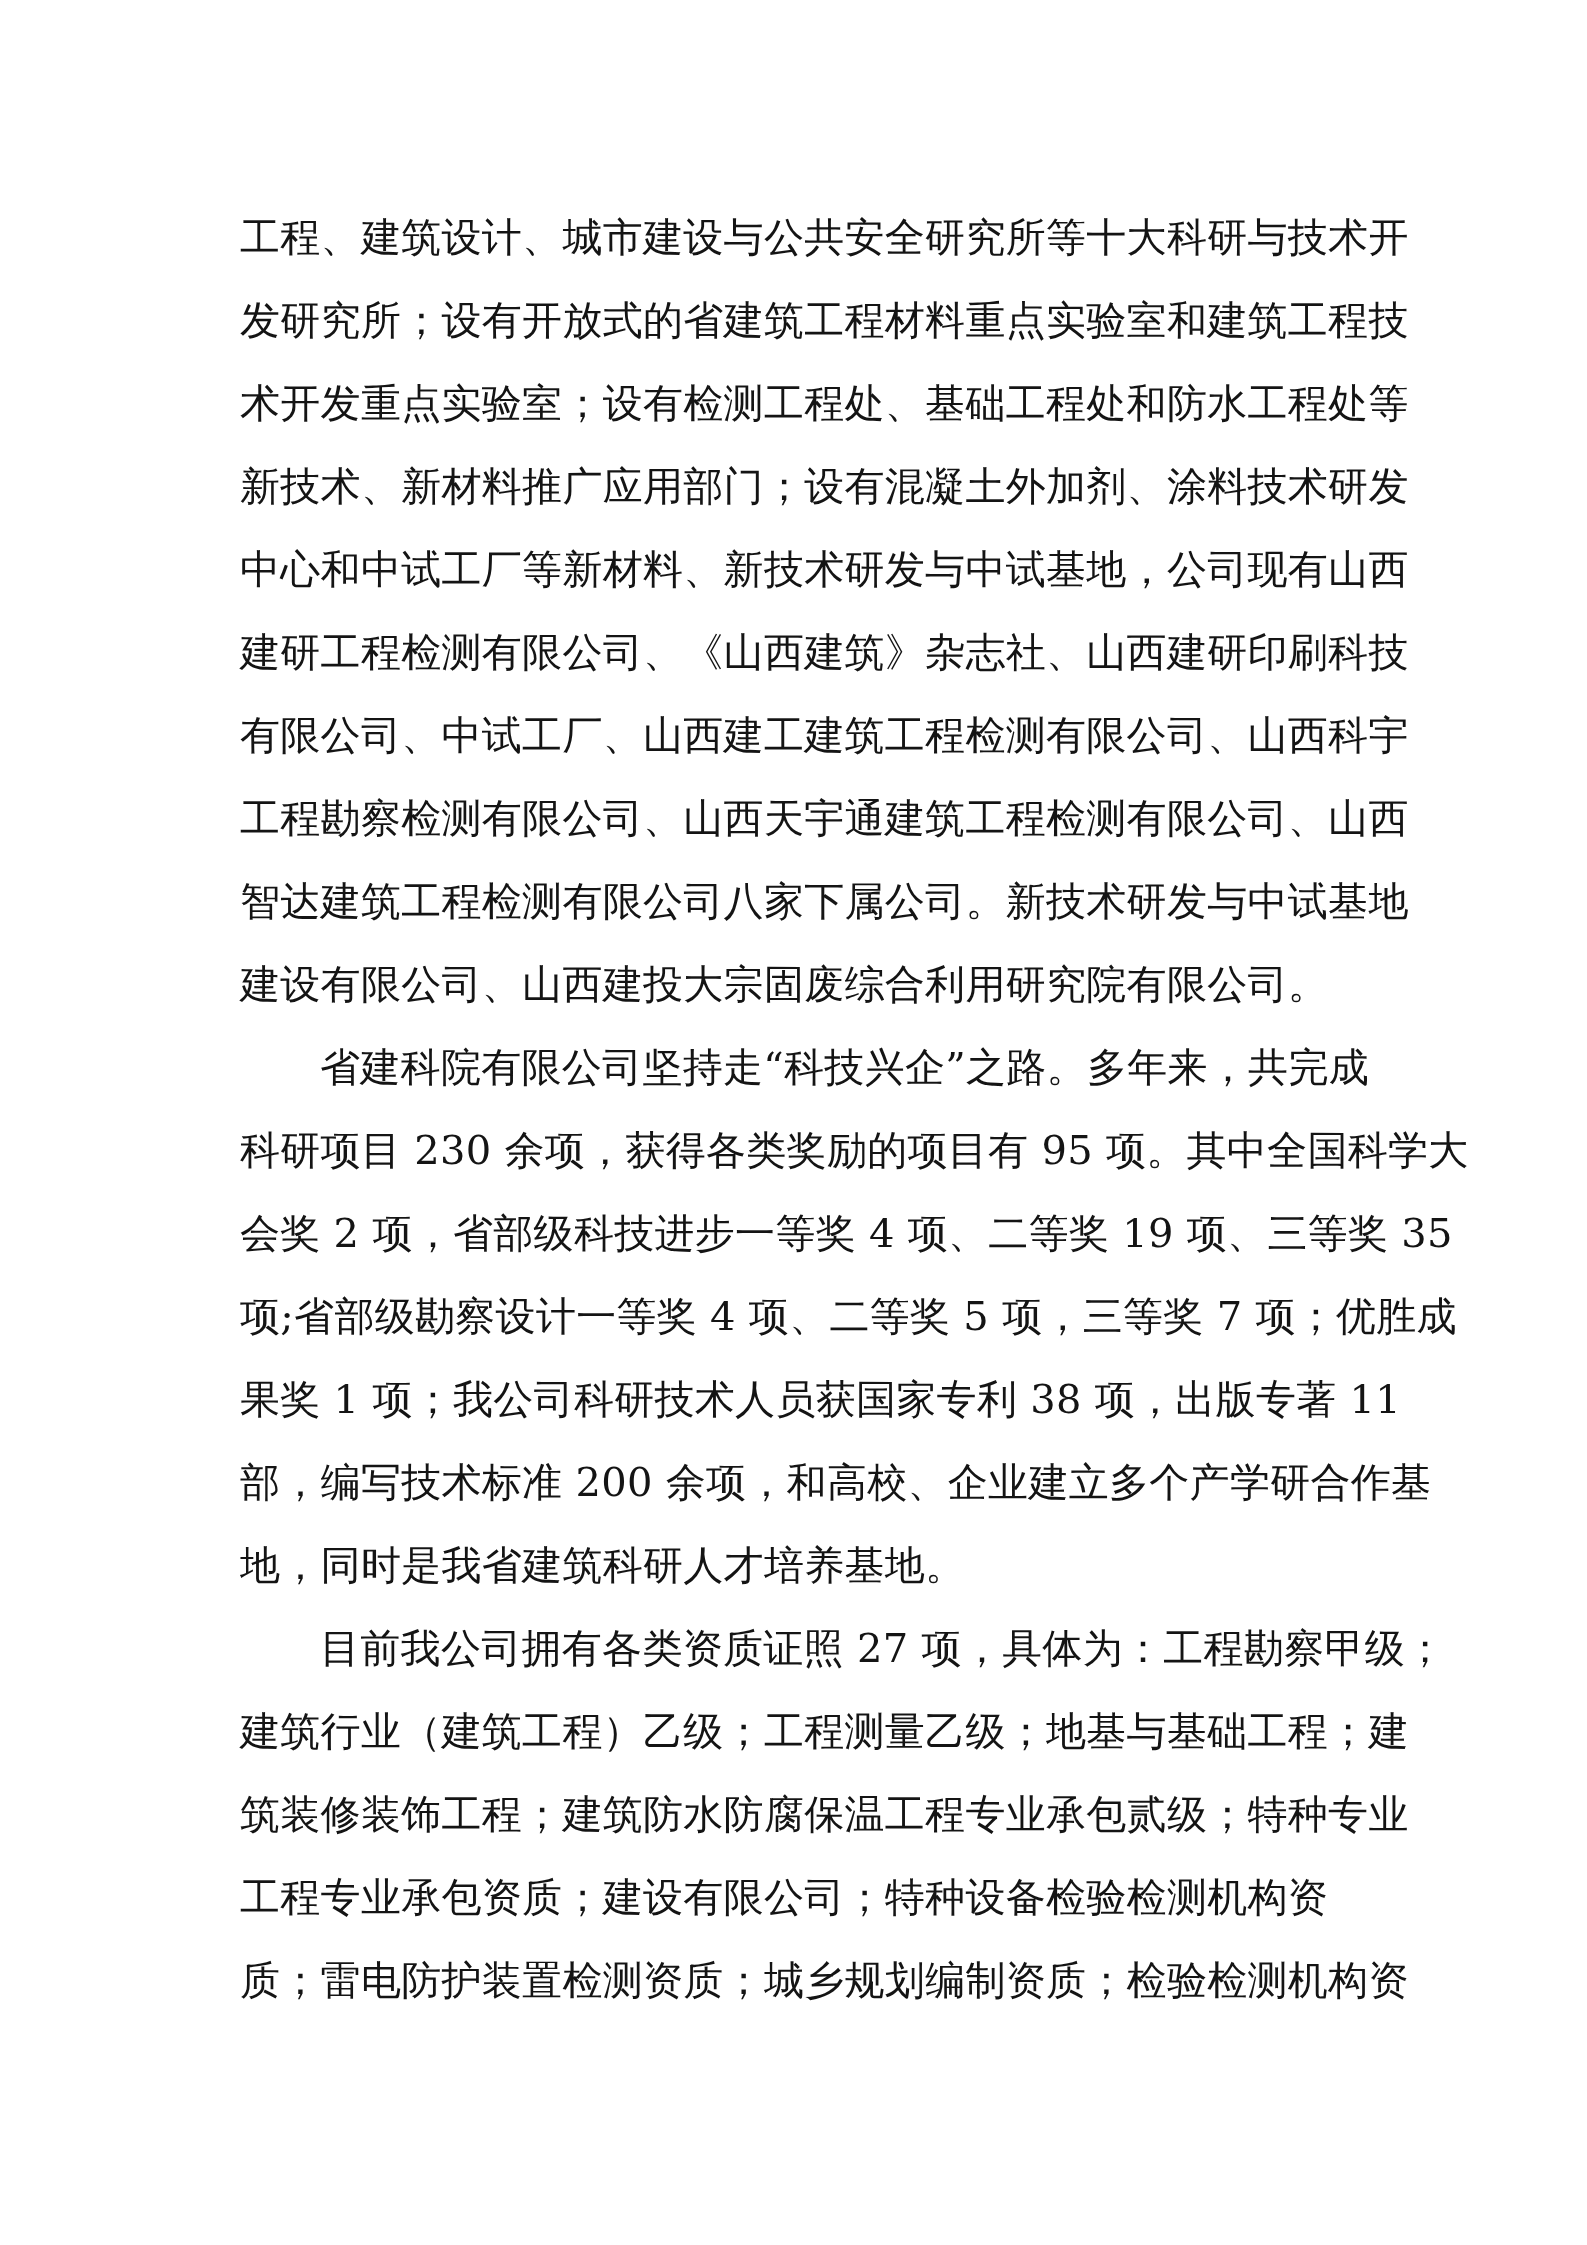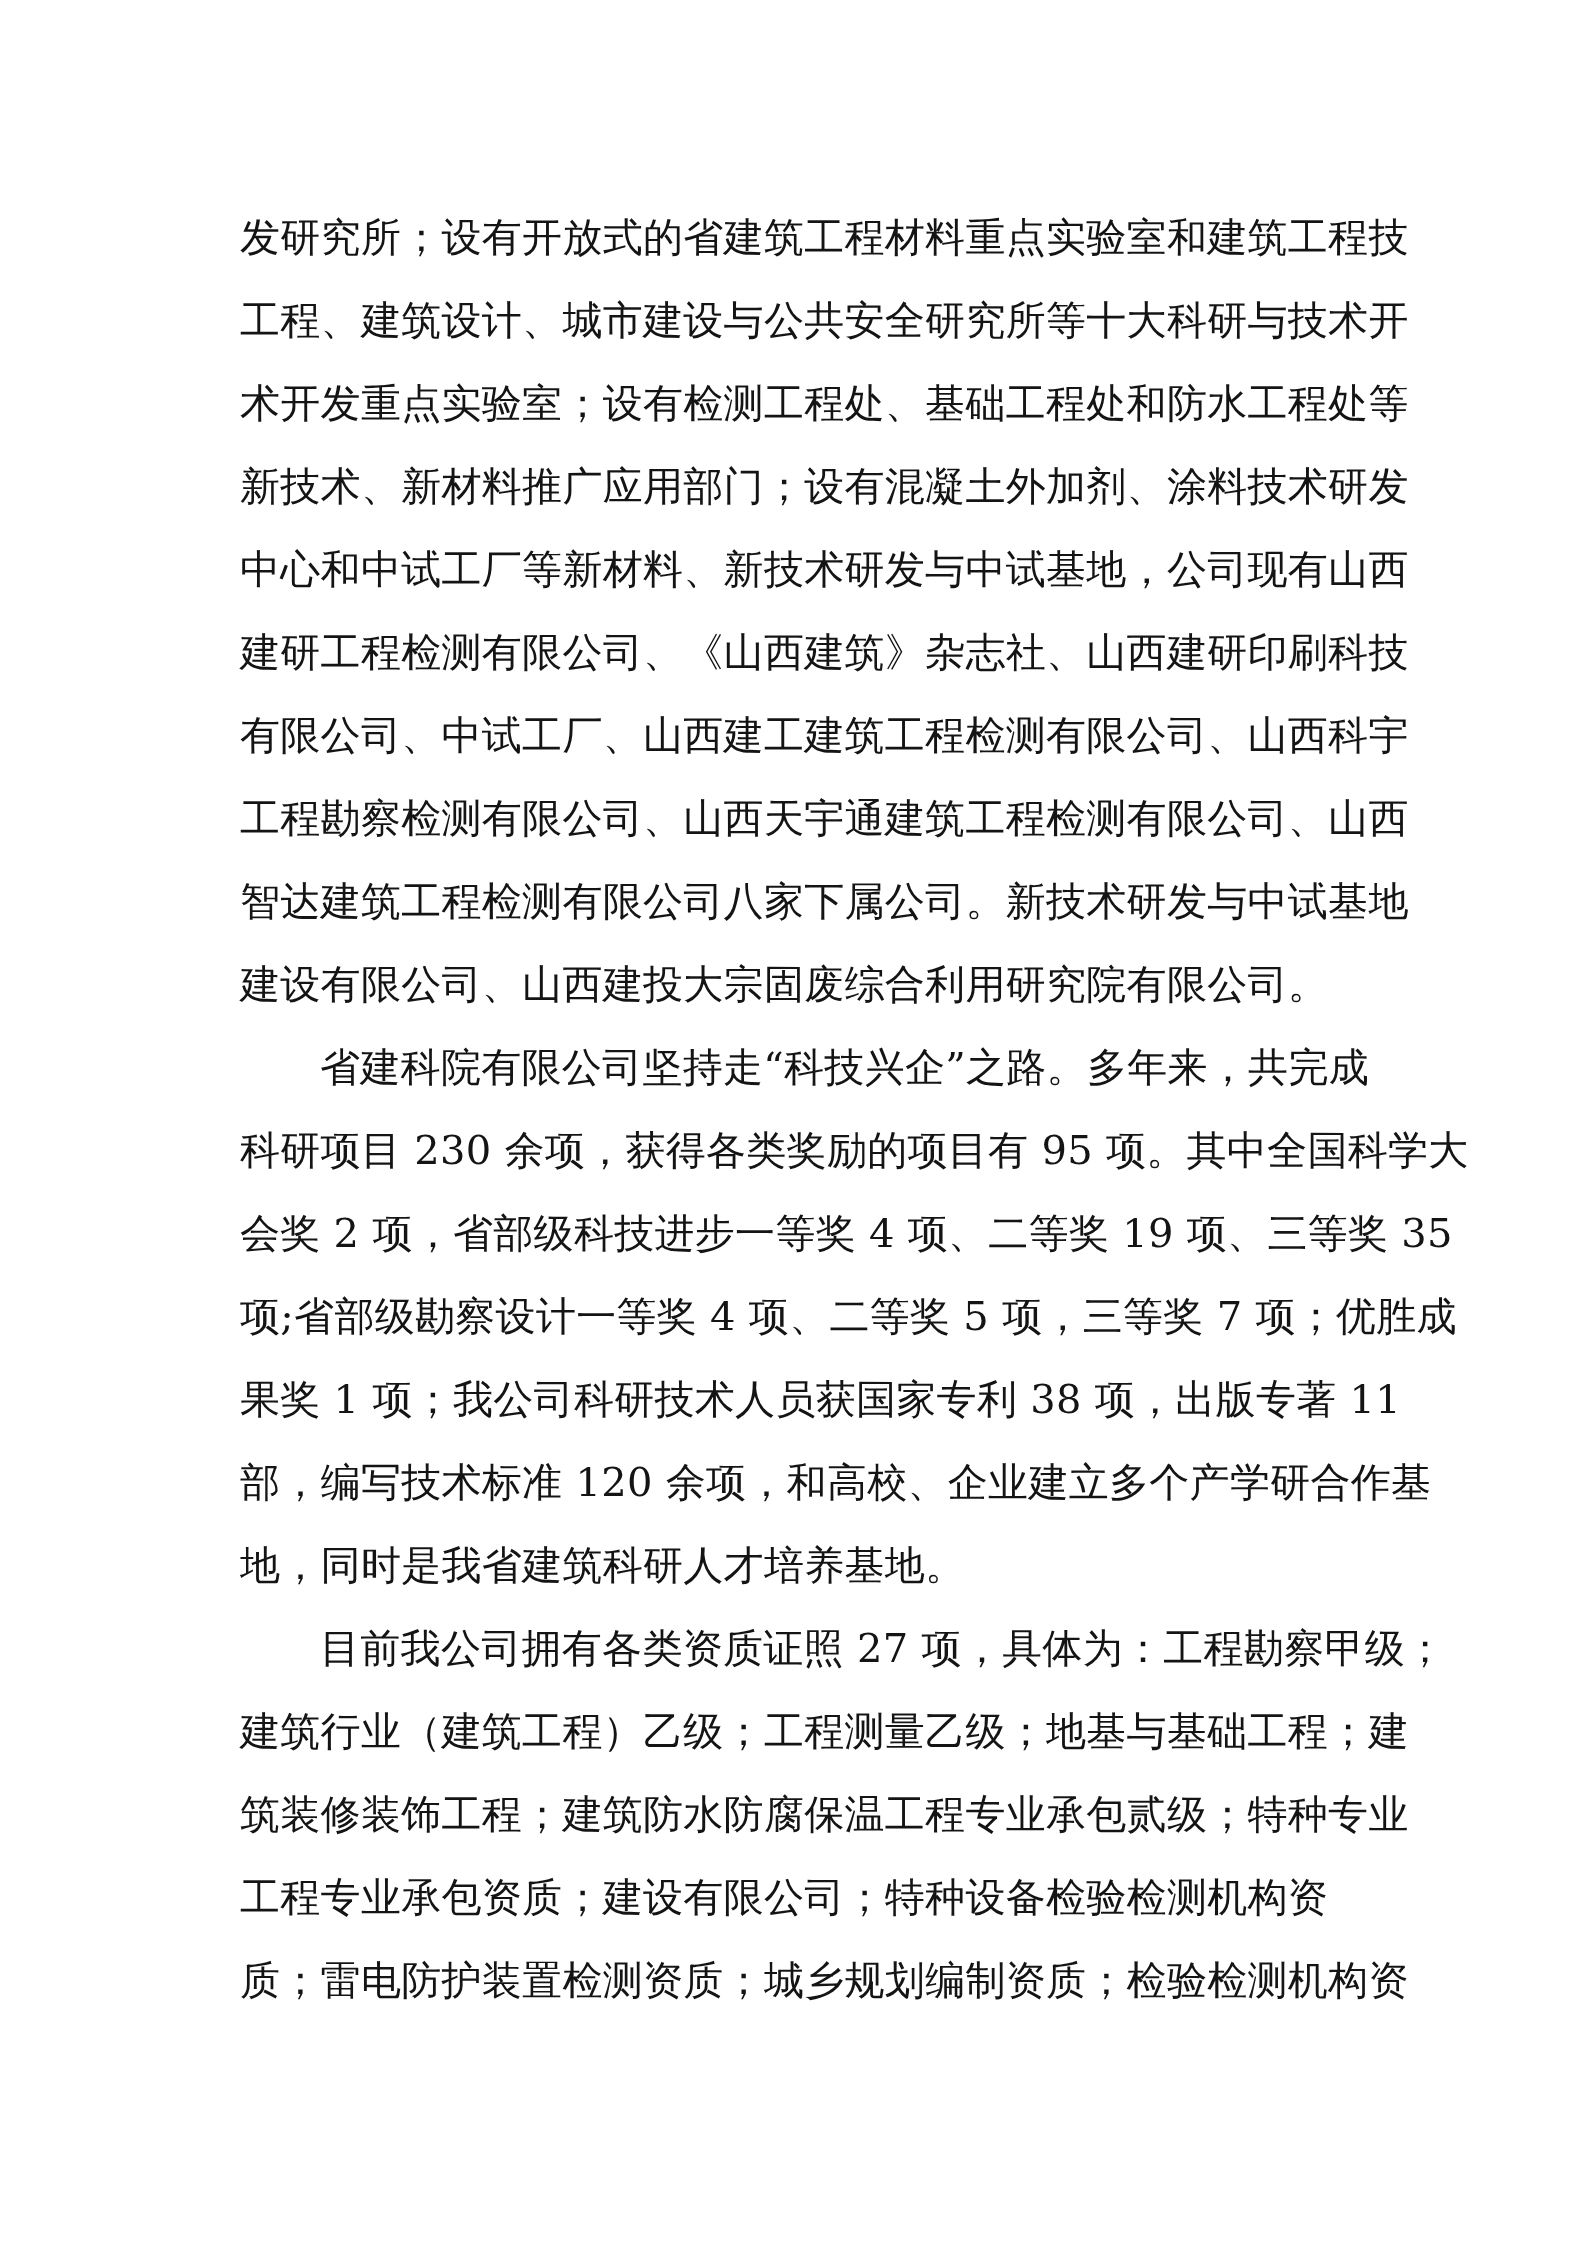--- a/index.html
+++ b/index.html
@@ -38,38 +38,38 @@
     .text-line.indent {
       text-indent: 80px;
     }
   </style>
 </head>
 <body>
 
 <div class="page">
   <div class="document-body" style="color: rgb(20, 20, 20);">
       <div class="paragraph">
+        <div class="text-line">工程、建筑设计、城市建设与公共安全研究所等十大科研与技术开</div>
         <div class="text-line">发研究所；设有开放式的省建筑工程材料重点实验室和建筑工程技</div>
-        <div class="text-line">工程、建筑设计、城市建设与公共安全研究所等十大科研与技术开</div>
         <div class="text-line">术开发重点实验室；设有检测工程处、基础工程处和防水工程处等</div>
         <div class="text-line">新技术、新材料推广应用部门；设有混凝土外加剂、涂料技术研发</div>
         <div class="text-line">中心和中试工厂等新材料、新技术研发与中试基地，公司现有山西</div>
         <div class="text-line">建研工程检测有限公司、《山西建筑》杂志社、山西建研印刷科技</div>
         <div class="text-line">有限公司、中试工厂、山西建工建筑工程检测有限公司、山西科宇</div>
         <div class="text-line">工程勘察检测有限公司、山西天宇通建筑工程检测有限公司、山西</div>
         <div class="text-line">智达建筑工程检测有限公司八家下属公司。新技术研发与中试基地</div>
         <div class="text-line">建设有限公司、山西建投大宗固废综合利用研究院有限公司。</div>
       </div>
       <div class="paragraph">
         <div class="text-line indent">省建科院有限公司坚持走“科技兴企”之路。多年来，共完成</div>
         <div class="text-line">科研项目 230 余项，获得各类奖励的项目有 95 项。其中全国科学大</div>
         <div class="text-line">会奖 2 项，省部级科技进步一等奖 4 项、二等奖 19 项、三等奖 35</div>
         <div class="text-line">项;省部级勘察设计一等奖 4 项、二等奖 5 项，三等奖 7 项；优胜成</div>
         <div class="text-line">果奖 1 项；我公司科研技术人员获国家专利 38 项，出版专著 11</div>
-        <div class="text-line">部，编写技术标准 120 余项，和高校、企业建立多个产学研合作基</div>
+        <div class="text-line">部，编写技术标准 200 余项，和高校、企业建立多个产学研合作基</div>
         <div class="text-line">地，同时是我省建筑科研人才培养基地。</div>
       </div>
       <div class="paragraph">
         <div class="text-line indent">目前我公司拥有各类资质证照 27 项，具体为：工程勘察甲级；</div>
         <div class="text-line">建筑行业（建筑工程）乙级；工程测量乙级；地基与基础工程；建</div>
         <div class="text-line">筑装修装饰工程；建筑防水防腐保温工程专业承包贰级；特种专业</div>
         <div class="text-line">工程专业承包资质；建设有限公司；特种设备检验检测机构资</div>
         <div class="text-line">质；雷电防护装置检测资质；城乡规划编制资质；检验检测机构资</div>
       </div>
     </div>

